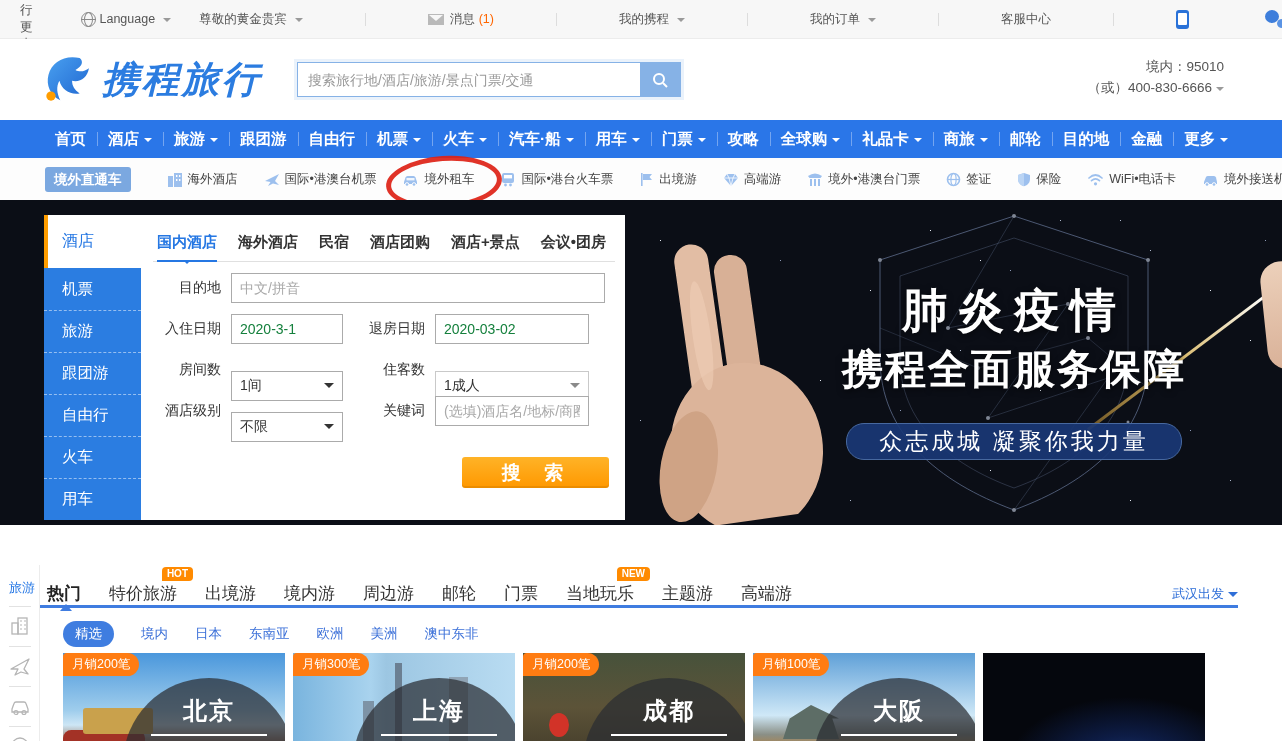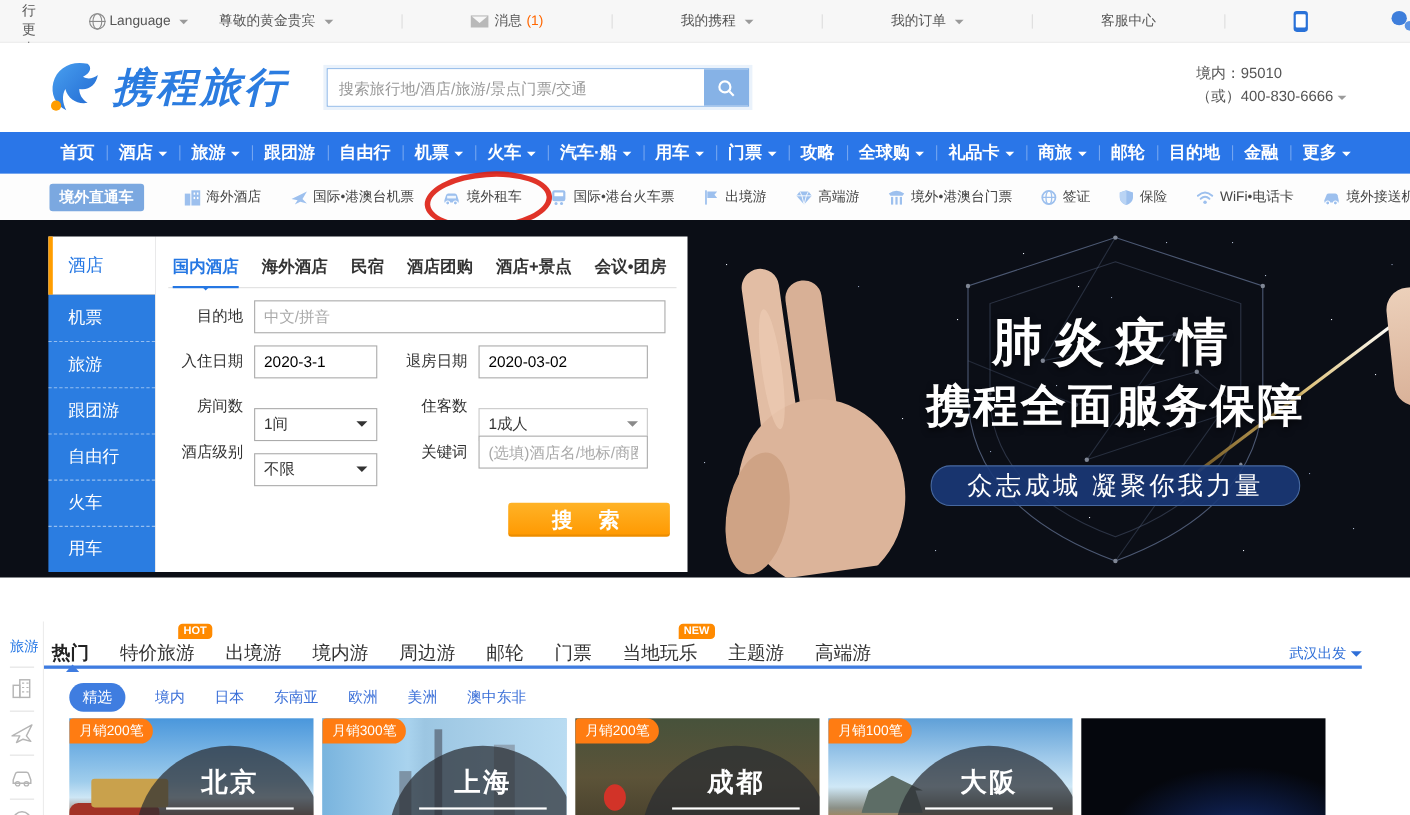--- a/index.html
+++ b/index.html
@@ -27,21 +27,21 @@
   .wechat-ico::after{content:"";position:absolute;right:0;bottom:0;width:10px;height:9px;background:#5a93e4;border-radius:50%;}
 
   
   .header{height:81px;background:#fff;position:relative;}
   .logo{position:absolute;left:40px;top:14px;display:flex;align-items:center;gap:8px;cursor:pointer;}
   .logo-text{font-size:37px;font-weight:800;color:#2b7ce0;letter-spacing:3px;font-style:italic;}
   .search-wrap{position:absolute;left:297px;top:23px;width:384px;height:35px;display:flex;border:1px solid #86b2e6;background:#fff;box-shadow:0 0 0 3px #eaf2fb;}
   .search-input{flex:1;border:0;outline:none;padding:0 10px;font-size:14px;color:#333;font-family:inherit;}
   .search-input::placeholder{color:#9a9a9a;}
   .search-btn{width:40px;background:#86b2e6;border:0;cursor:pointer;display:flex;align-items:center;justify-content:center;}
-  .phones{position:absolute;right:58px;top:17px;font-size:13.5px;color:#555;line-height:21px;}
+  .phones{position:absolute;right:58px;top:17px;text-align:right;font-size:13.5px;color:#555;line-height:21px;}
 
   
   .mainnav{height:38px;background:#2a76e8;display:flex;align-items:stretch;padding-left:44px;}
   .nav-item{display:flex;align-items:center;padding:0 11px;color:#fff;font-size:15.5px;font-weight:bold;
     white-space:nowrap;cursor:pointer;position:relative;}
   .nav-item + .nav-item::before{content:"";position:absolute;left:0;top:12px;height:14px;border-left:1px solid rgba(255,255,255,.35);}
   .nav-item .caret{border-top-color:#fff;border-width:4px;margin-left:5px;}
 
   
   .quicknav{height:42px;background:#fdfdfd;display:flex;align-items:center;padding-left:45px;gap:26px;}
@@ -86,21 +86,21 @@
   .bk-tabs{display:flex;gap:21px;font-size:15px;font-weight:bold;color:#333;border-bottom:1px solid #e0e0e0;
     padding:0 0 9px 4px;position:relative;}
   .bk-tab{cursor:pointer;position:relative;white-space:nowrap;}
   .bk-tab.active{color:#2577e3;}
   .bk-tab.active .tab-underline{position:absolute;left:0;right:0;bottom:-10px;height:2px;background:#2577e3;}
   .bk-tab.active .tab-pointer{position:absolute;left:50%;bottom:-16px;margin-left:-4px;width:0;height:0;
     border:4px solid transparent;border-top-color:#2577e3;}
   .bk-row{display:flex;align-items:center;margin-top:11px;height:30px;}
   .bk-label{width:68px;text-align:right;margin-right:10px;font-size:14px;color:#333;flex:0 0 auto;}
   .bk-label.second{margin-left:14px;}
-  .bk-input{height:30px;border:1px solid #ababab;padding:0 8px;font-size:14px;color:#000000;outline:none;font-family:inherit;}
+  .bk-input{height:30px;border:1px solid #ababab;padding:0 8px;font-size:14px;color:#15803d;outline:none;font-family:inherit;}
   .bk-input::placeholder{color:#a9a9a9;}
   .w-full{width:374px;}
   .w-half1{width:112px;}
   .w-half2{width:154px;}
   .bk-select{height:30px;border:1px solid #ababab;display:flex;align-items:center;justify-content:space-between;
     padding:0 8px;font-size:14px;color:#333;cursor:pointer;margin-top:31px;}
   .bk-select.lite{border-color:#c9c9c9;gap:48px;}
   .sel-caret{width:0;height:0;border:5px solid transparent;border-top-color:#333;transform:translateY(2px);}
   .bk-select.lite .sel-caret{border-top-color:#8a8a8a;}
   .bk-actions{display:flex;justify-content:flex-end;margin-top:31px;padding-right:6px;}

